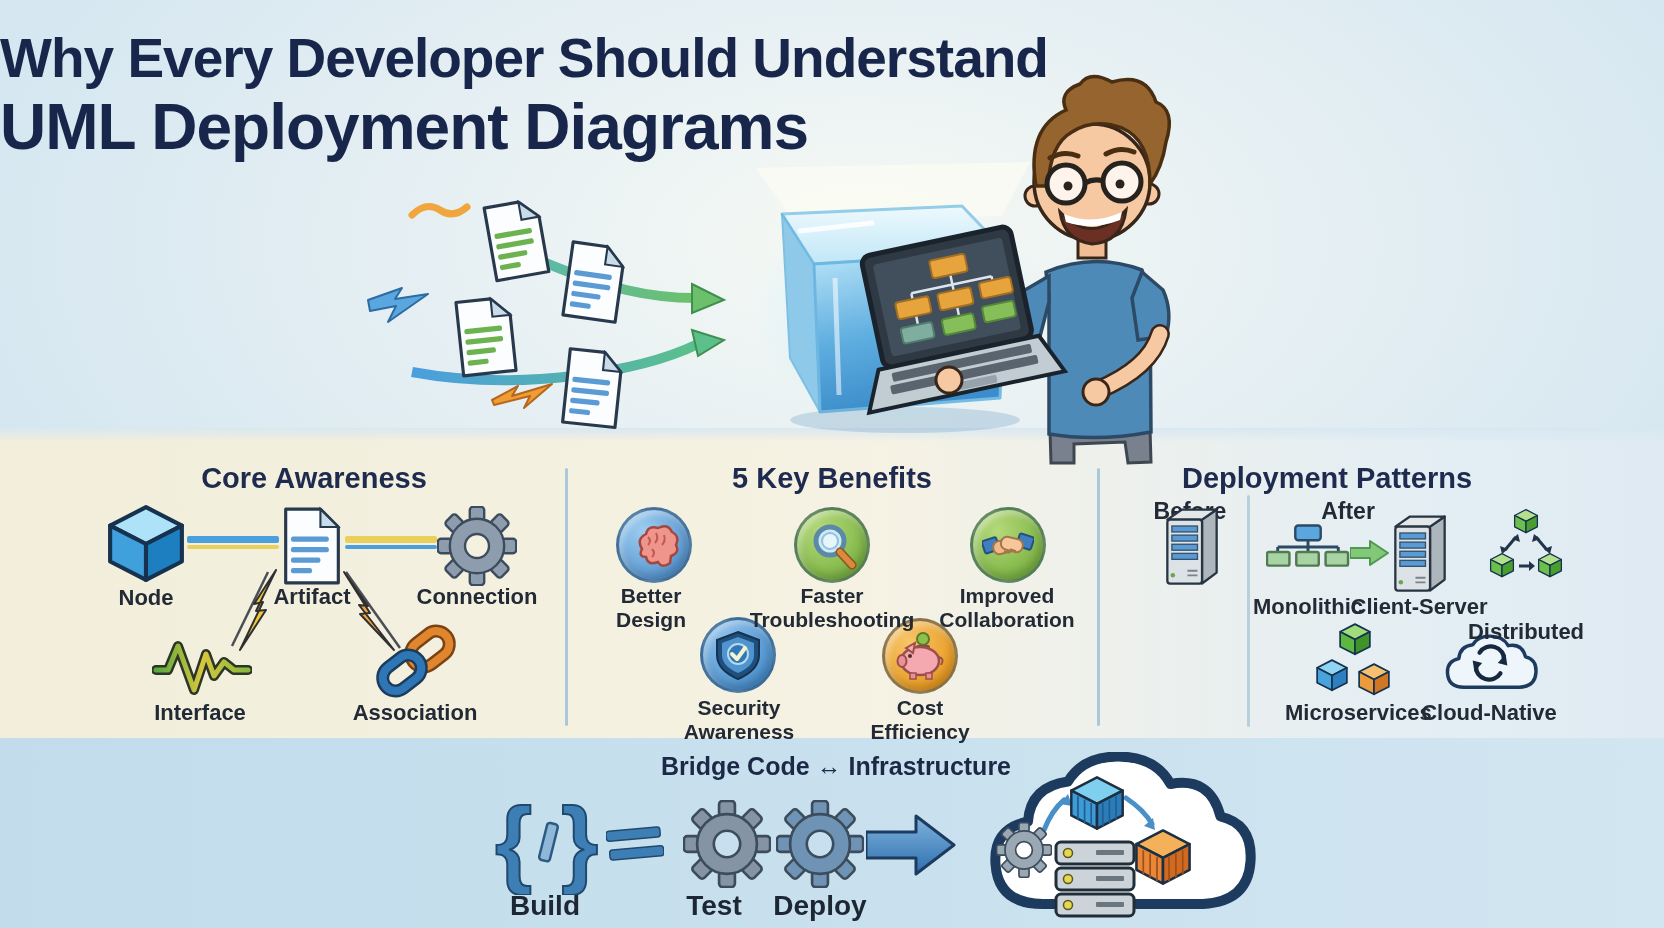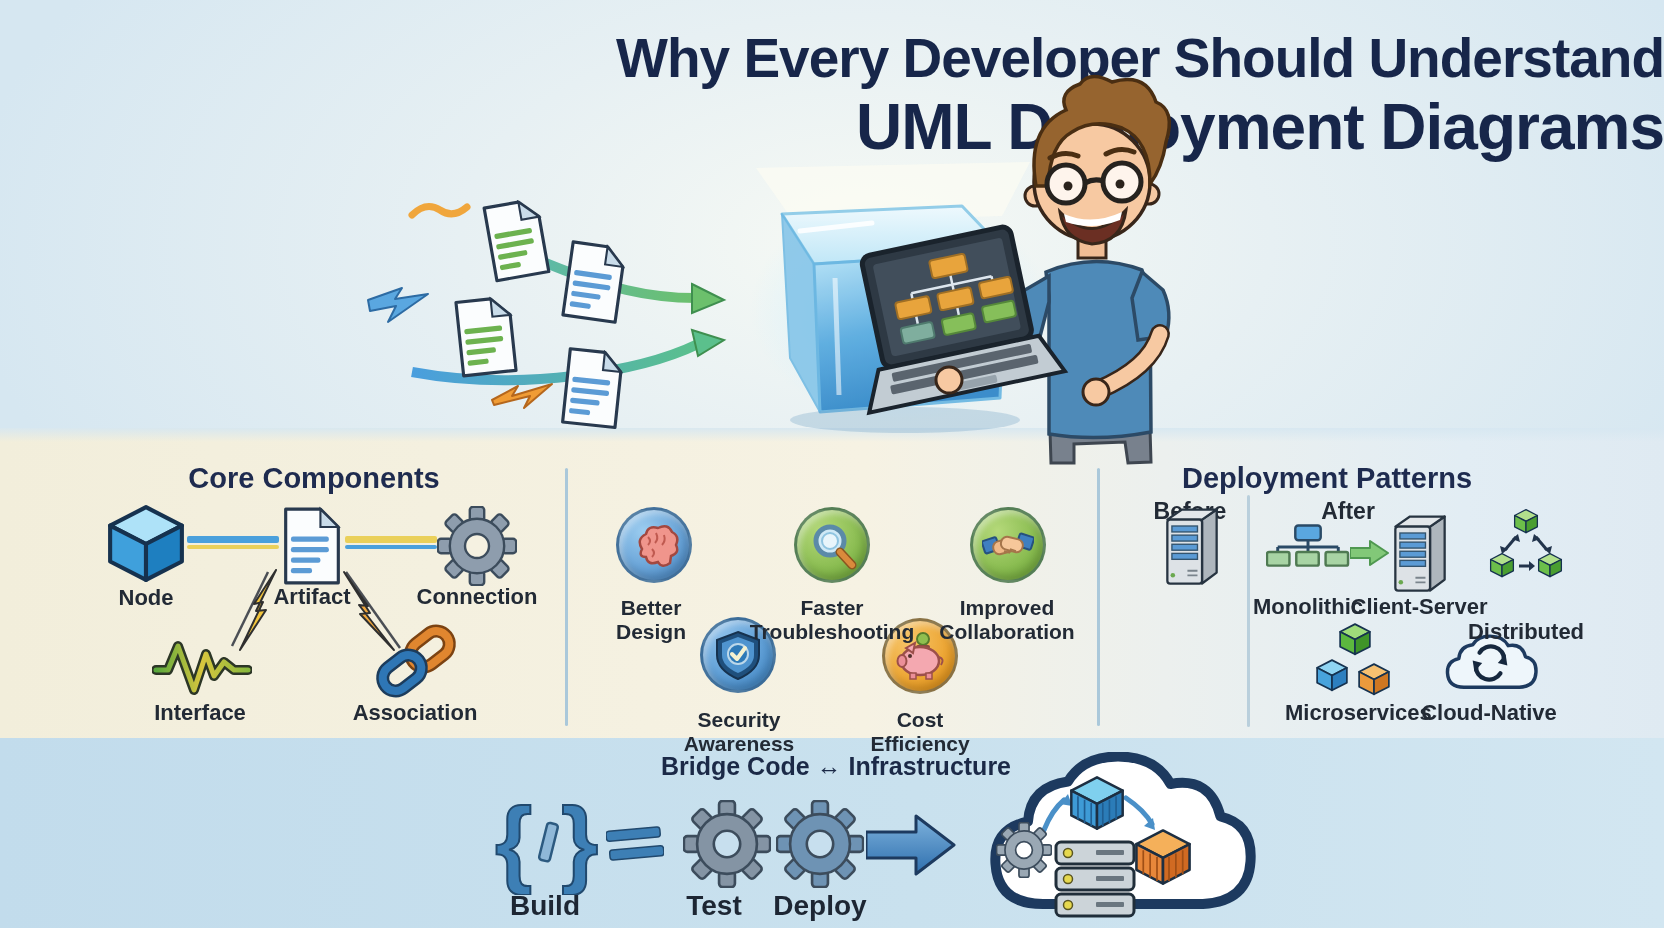--- a/index.html
+++ b/index.html
@@ -12,26 +12,26 @@
   .band-cream{
     top:428px;left:0;width:1664px;height:310px;
     background:linear-gradient(90deg,#f2eedb 0%,#f6f2e3 52%,#ecf0ee 70%,#e2edf4 88%,#dfeaf2 100%);
   }
   .band-cream-fade{top:428px;left:0;width:1664px;height:14px;
     background:linear-gradient(to bottom,rgba(214,231,241,.9),rgba(214,231,241,0));}
   .band-bottom{
     top:738px;left:0;width:1664px;height:190px;
     background:linear-gradient(90deg,#c2dcec 0%,#c9e1ee 55%,#d2e6f1 100%);
   }
-  .title{left:0;width:1664px;text-align:right;color:#17264a;font-weight:700;letter-spacing:-1px;z-index:2;}
+  .title{left:0;width:1664px;text-align:left;color:#17264a;font-weight:700;letter-spacing:-1px;z-index:2;}
   .t1{top:26px;font-size:55px;}
   .t2{top:90px;font-size:64px;}
   .sec-h{position:absolute;font-weight:700;color:#1e2b4f;font-size:29px;text-align:center;z-index:3;}
   .lbl{position:absolute;font-weight:700;color:#222a35;text-align:center;font-size:22px;line-height:1.12;white-space:pre-line;z-index:3;}
-  .lbl-sm{font-size:21px;margin-top:12px;}
+  .lbl-sm{font-size:21px;}
   .lbl-b{font-size:28px;color:#1d2633;}
   .divider{position:absolute;width:3px;background:#aac8da;border-radius:2px;z-index:2;}
   .benefit{position:absolute;width:70px;height:70px;border-radius:50%;display:flex;align-items:center;justify-content:center;
     border:3px solid rgba(44,74,102,.5);z-index:3;
     box-shadow:inset -3px -5px 8px rgba(0,0,0,.18), inset 3px 4px 6px rgba(255,255,255,.45);}
   .b-blue{background:radial-gradient(circle at 35% 30%,#9ccdf0,#5795cf 75%);}
   .b-blue2{background:radial-gradient(circle at 35% 30%,#8fc2ec,#4a8fcc 75%);}
   .b-green{background:radial-gradient(circle at 35% 30%,#b5d97a,#7cb344 75%);}
   .b-orange{background:radial-gradient(circle at 35% 30%,#f7c568,#e8991f 78%);}
   .icon{position:absolute;z-index:3;}
@@ -111,21 +111,21 @@
   <div class="abs band-cream-fade"></div>
   <div class="abs band-bottom"></div>
 
   <div class="abs title t1">Why Every Developer Should Understand</div>
   <div class="abs title t2">UML Deployment Diagrams</div>
 
   <div class="divider" style="left:565px;top:468px;height:258px;"></div>
   <div class="divider" style="left:1097px;top:468px;height:258px;"></div>
   <div class="divider" style="left:1247px;top:495px;height:232px;background:#b9cfdc;"></div>
 
-  <div class="sec-h" style="left:64px;top:462px;width:500px;">Core Components</div>
+  <div class="sec-h" style="left:64px;top:462px;width:500px;">Core Awareness</div>
 
   <div class="conn" style="left:187px;top:536px;width:92px;height:7px;background:#4aa0dc;"></div>
   <div class="conn" style="left:187px;top:545px;width:92px;height:4px;background:#ead05a;"></div>
   <div class="conn" style="left:345px;top:536px;width:92px;height:7px;background:#ead05a;"></div>
   <div class="conn" style="left:345px;top:545px;width:92px;height:4px;background:#4aa0dc;"></div>
 
   <svg class="icon" style="left:105px;top:502px;" width="82" height="82" viewBox="0 0 80 80">
     <use href="#sym-cube" style="--ct:#aee2f8;--cl:#3fa0dc;--cr:#1e7fc0"></use>
   </svg>
   <svg class="icon" style="left:279px;top:506px;" width="66" height="80" viewBox="0 0 60 76">
@@ -160,20 +160,21 @@
     <rect x="8" y="38" width="42" height="26" rx="13" transform="rotate(-38 29 51)" fill="none" stroke="#1c3c5c" stroke-width="13"></rect>
     <rect x="8" y="38" width="42" height="26" rx="13" transform="rotate(-38 29 51)" fill="none" stroke="#2e76b5" stroke-width="8"></rect>
   </svg>
 
   <div class="lbl" style="left:96px;top:586px;width:100px;">Node</div>
   <div class="lbl" style="left:262px;top:585px;width:100px;text-align:center;">Artifact</div>
   <div class="lbl" style="left:412px;top:585px;width:130px;">Connection</div>
   <div class="lbl" style="left:150px;top:701px;width:100px;">Interface</div>
   <div class="lbl" style="left:352px;top:701px;width:126px;">Association</div>
 
+  <div class="sec-h" style="left:582px;top:462px;width:500px;">5 Key Benefits</div>
 
   <div class="benefit b-blue" style="left:616px;top:507px;">
     <svg width="52" height="52" viewBox="0 0 52 52">
       <path d="M14,30 Q8,20 18,15 Q20,6 30,9 Q40,4 44,13 Q52,17 48,26 Q52,34 43,37 L42,44 Q34,50 30,43 Q20,47 18,38 Q10,38 14,30 Z" fill="#f0958c" stroke="#a34840" stroke-width="2.5"></path>
       <path d="M20,18 Q24,22 20,26 M28,14 Q31,20 27,24 M36,16 Q38,22 34,26 M24,30 Q28,34 24,38" stroke="#c05a50" stroke-width="2" fill="none"></path>
     </svg>
   </div>
   <div class="benefit b-green" style="left:794px;top:507px;">
     <svg width="52" height="52" viewBox="0 0 52 52">
       <circle cx="24" cy="22" r="14" fill="#cfe9f6" stroke="#5b8aa8" stroke-width="5"></circle>

